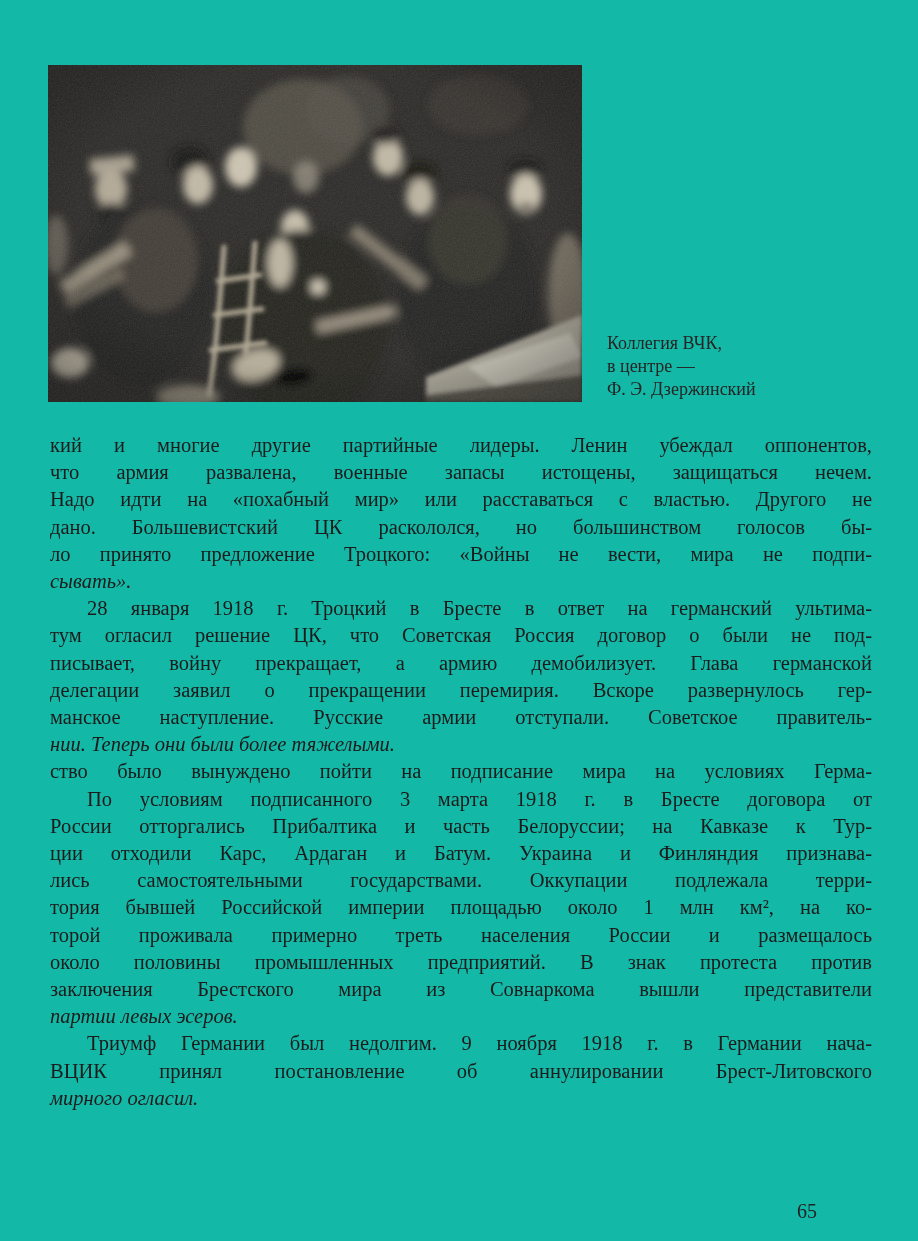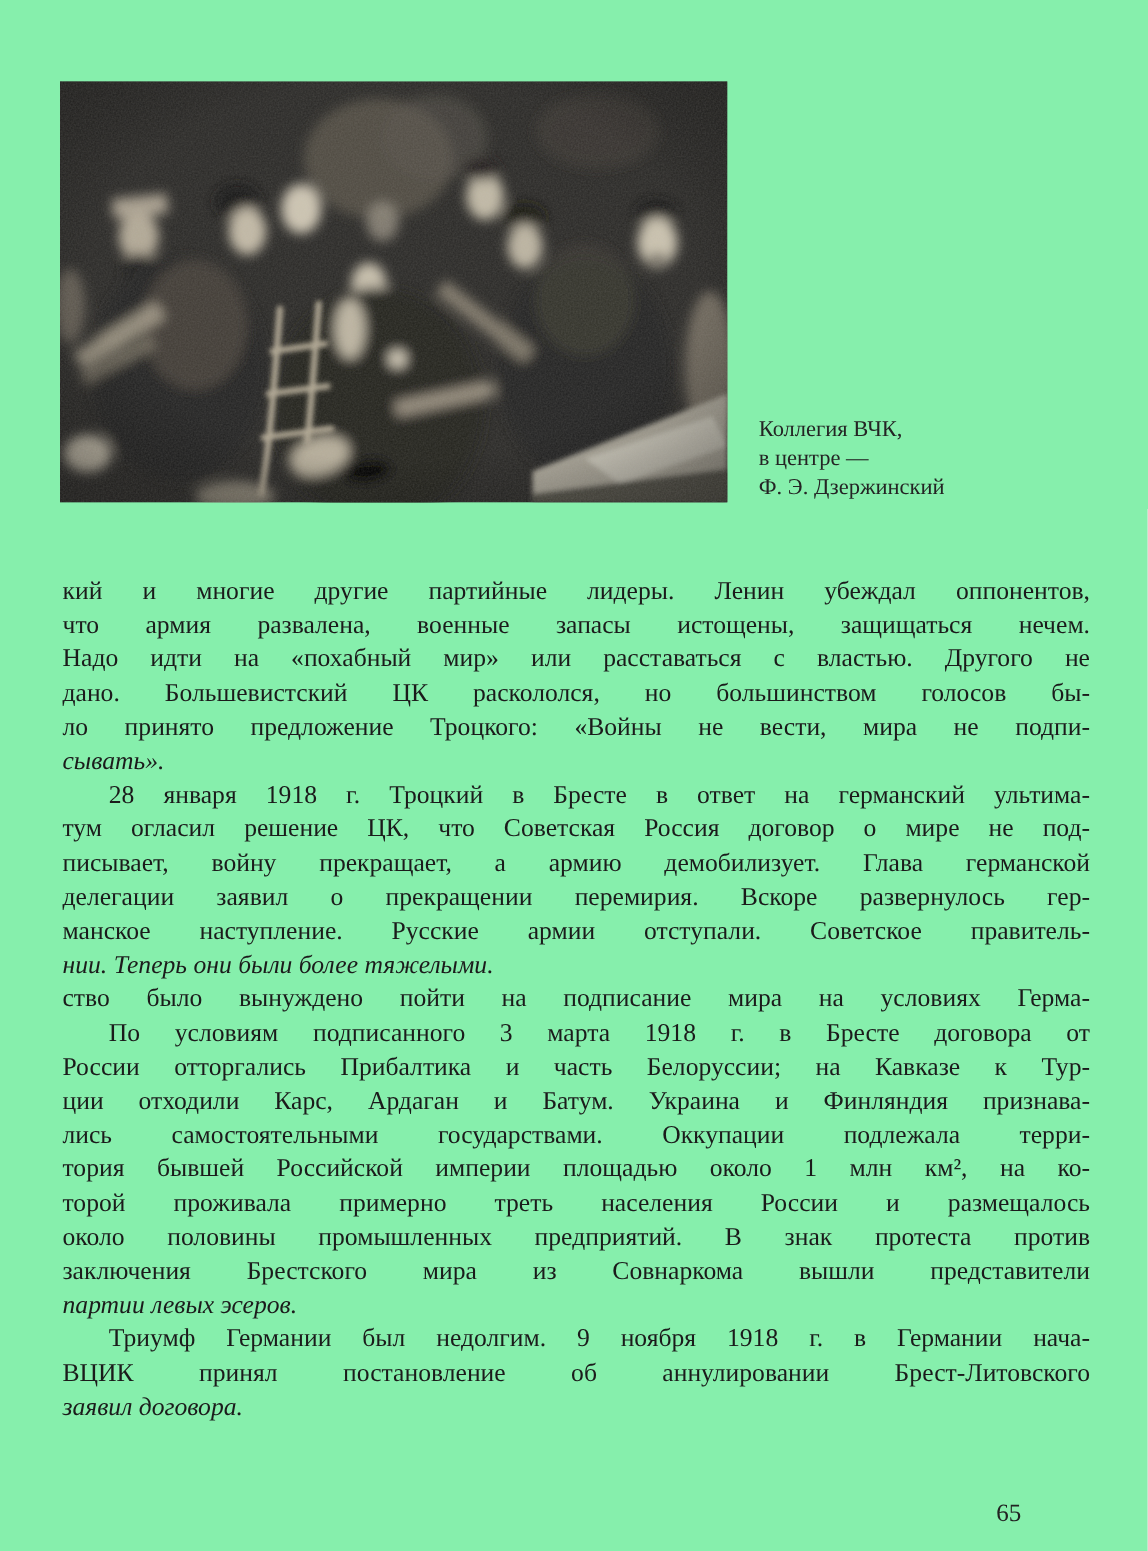--- a/index.html
+++ b/index.html
@@ -5,21 +5,21 @@
   html, body {
     margin: 0;
     padding: 0;
     background: #e8e8e6;
   }
   .page {
     position: relative;
     width: 918px;
     height: 1241px;
     margin: 0 auto;
-    background: #86efac;
+    background: #14b8a6;
     overflow: hidden;
     font-family: "Liberation Serif", "DejaVu Serif", serif;
     color: #1c1c1c;
   }
   .photo-figure {
     position: absolute;
     left: 48px;
     top: 65px;
     width: 534px;
     height: 337px;
@@ -34,21 +34,21 @@
     left: 607px;
     top: 332px;
     width: 230px;
     font-size: 18px;
     line-height: 23px;
     color: #242424;
   }
   .article {
     position: absolute;
     left: 50px;
-    top: 460px;
+    top: 432px;
     width: 822px;
     font-size: 20.5px;
     line-height: 27.2px;
     color: #1b1b1b;
   }
   .line {
     text-align: justify;
     text-align-last: justify;
     white-space: normal;
   }
@@ -176,35 +176,35 @@
     </div>
 
   <div class="article" id="article">
       <div class="line">кий и многие другие партийные лидеры. Ленин убеждал оппонентов,</div>
       <div class="line">что армия развалена, военные запасы истощены, защищаться нечем.</div>
       <div class="line">Надо идти на «похабный мир» или расставаться с властью. Другого не</div>
       <div class="line">дано. Большевистский ЦК раскололся, но большинством голосов бы-</div>
       <div class="line">ло принято предложение Троцкого: «Войны не вести, мира не подпи-</div>
       <div class="line last">сывать».</div>
       <div class="line indent">28 января 1918 г. Троцкий в Бресте в ответ на германский ультима-</div>
-      <div class="line">тум огласил решение ЦК, что Советская Россия договор о мире не под-</div>
+      <div class="line">тум огласил решение ЦК, что Советская Россия договор о были не под-</div>
       <div class="line">писывает, войну прекращает, а армию демобилизует. Глава германской</div>
       <div class="line">делегации заявил о прекращении перемирия. Вскоре развернулось гер-</div>
       <div class="line">манское наступление. Русские армии отступали. Советское правитель-</div>
       <div class="line last">нии. Теперь они были более тяжелыми.</div>
       <div class="line">ство было вынуждено пойти на подписание мира на условиях Герма-</div>
       <div class="line indent">По условиям подписанного 3 марта 1918 г. в Бресте договора от</div>
       <div class="line">России отторгались Прибалтика и часть Белоруссии; на Кавказе к Тур-</div>
       <div class="line">ции отходили Карс, Ардаган и Батум. Украина и Финляндия признава-</div>
       <div class="line">лись самостоятельными государствами. Оккупации подлежала терри-</div>
       <div class="line">тория бывшей Российской империи площадью около 1 млн км², на ко-</div>
       <div class="line">торой проживала примерно треть населения России и размещалось</div>
       <div class="line">около половины промышленных предприятий. В знак протеста против</div>
       <div class="line">заключения Брестского мира из Совнаркома вышли представители</div>
       <div class="line last">партии левых эсеров.</div>
       <div class="line indent">Триумф Германии был недолгим. 9 ноября 1918 г. в Германии нача-</div>
       <div class="line">ВЦИК принял постановление об аннулировании Брест-Литовского</div>
-      <div class="line last">заявил договора.</div>
+      <div class="line last">мирного огласил.</div>
     </div>
 
   <div class="page-number">65</div>
 
 </div>
 
 </body></html>

